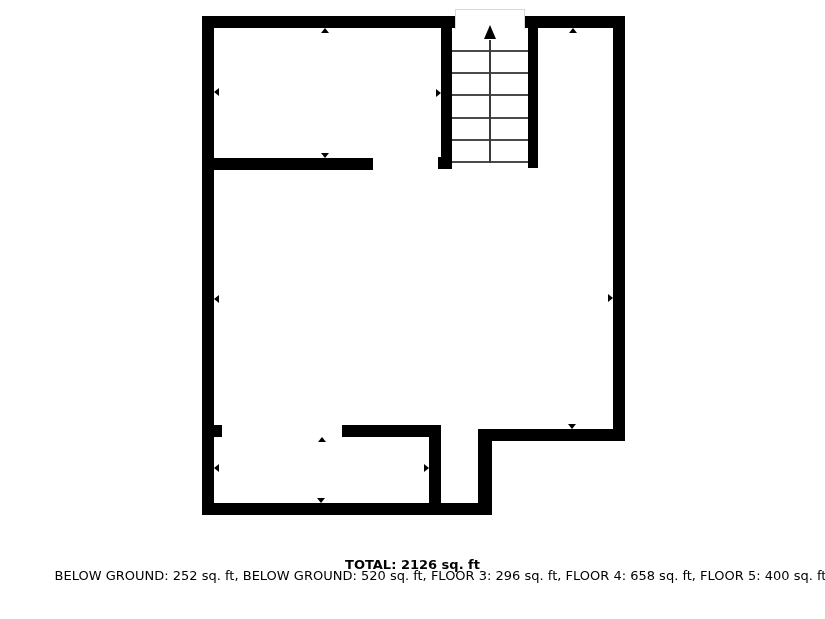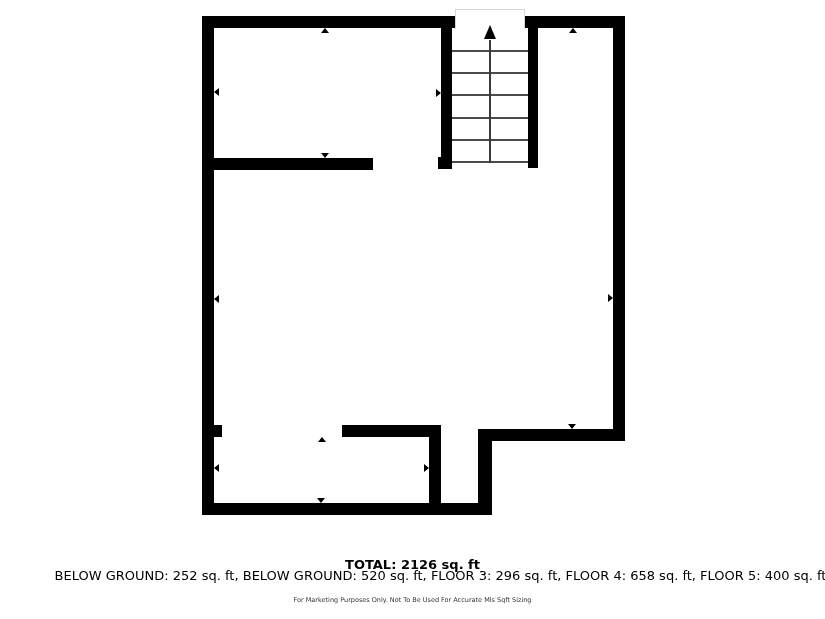--- a/index.html
+++ b/index.html
@@ -70,15 +70,14 @@
   <div class="tri tri-up" style="left:318px;top:437px;"></div>
   <div class="tri tri-down" style="left:317px;top:498px;"></div>
   <div class="tri tri-left" style="left:214px;top:464px;"></div>
   <div class="tri tri-right" style="left:424px;top:464px;"></div>
 
 
 
 
   <div class="footer-line footer-total" style="top:560px;">TOTAL: 2126 sq. ft</div>
   <div class="footer-line" style="top:571px;margin-left:28px;">BELOW GROUND: 252 sq. ft, BELOW GROUND: 520 sq. ft, FLOOR 3: 296 sq. ft, FLOOR 4: 658 sq. ft, FLOOR 5: 400 sq. ft</div>
-  <div class="footer-line footer-disclaimer" style="top:596px;">For Marketing Purposes Only. Not To Be Used For Accurate Mls Sqft Sizing</div>
 
 </div>
 
 </body></html>

